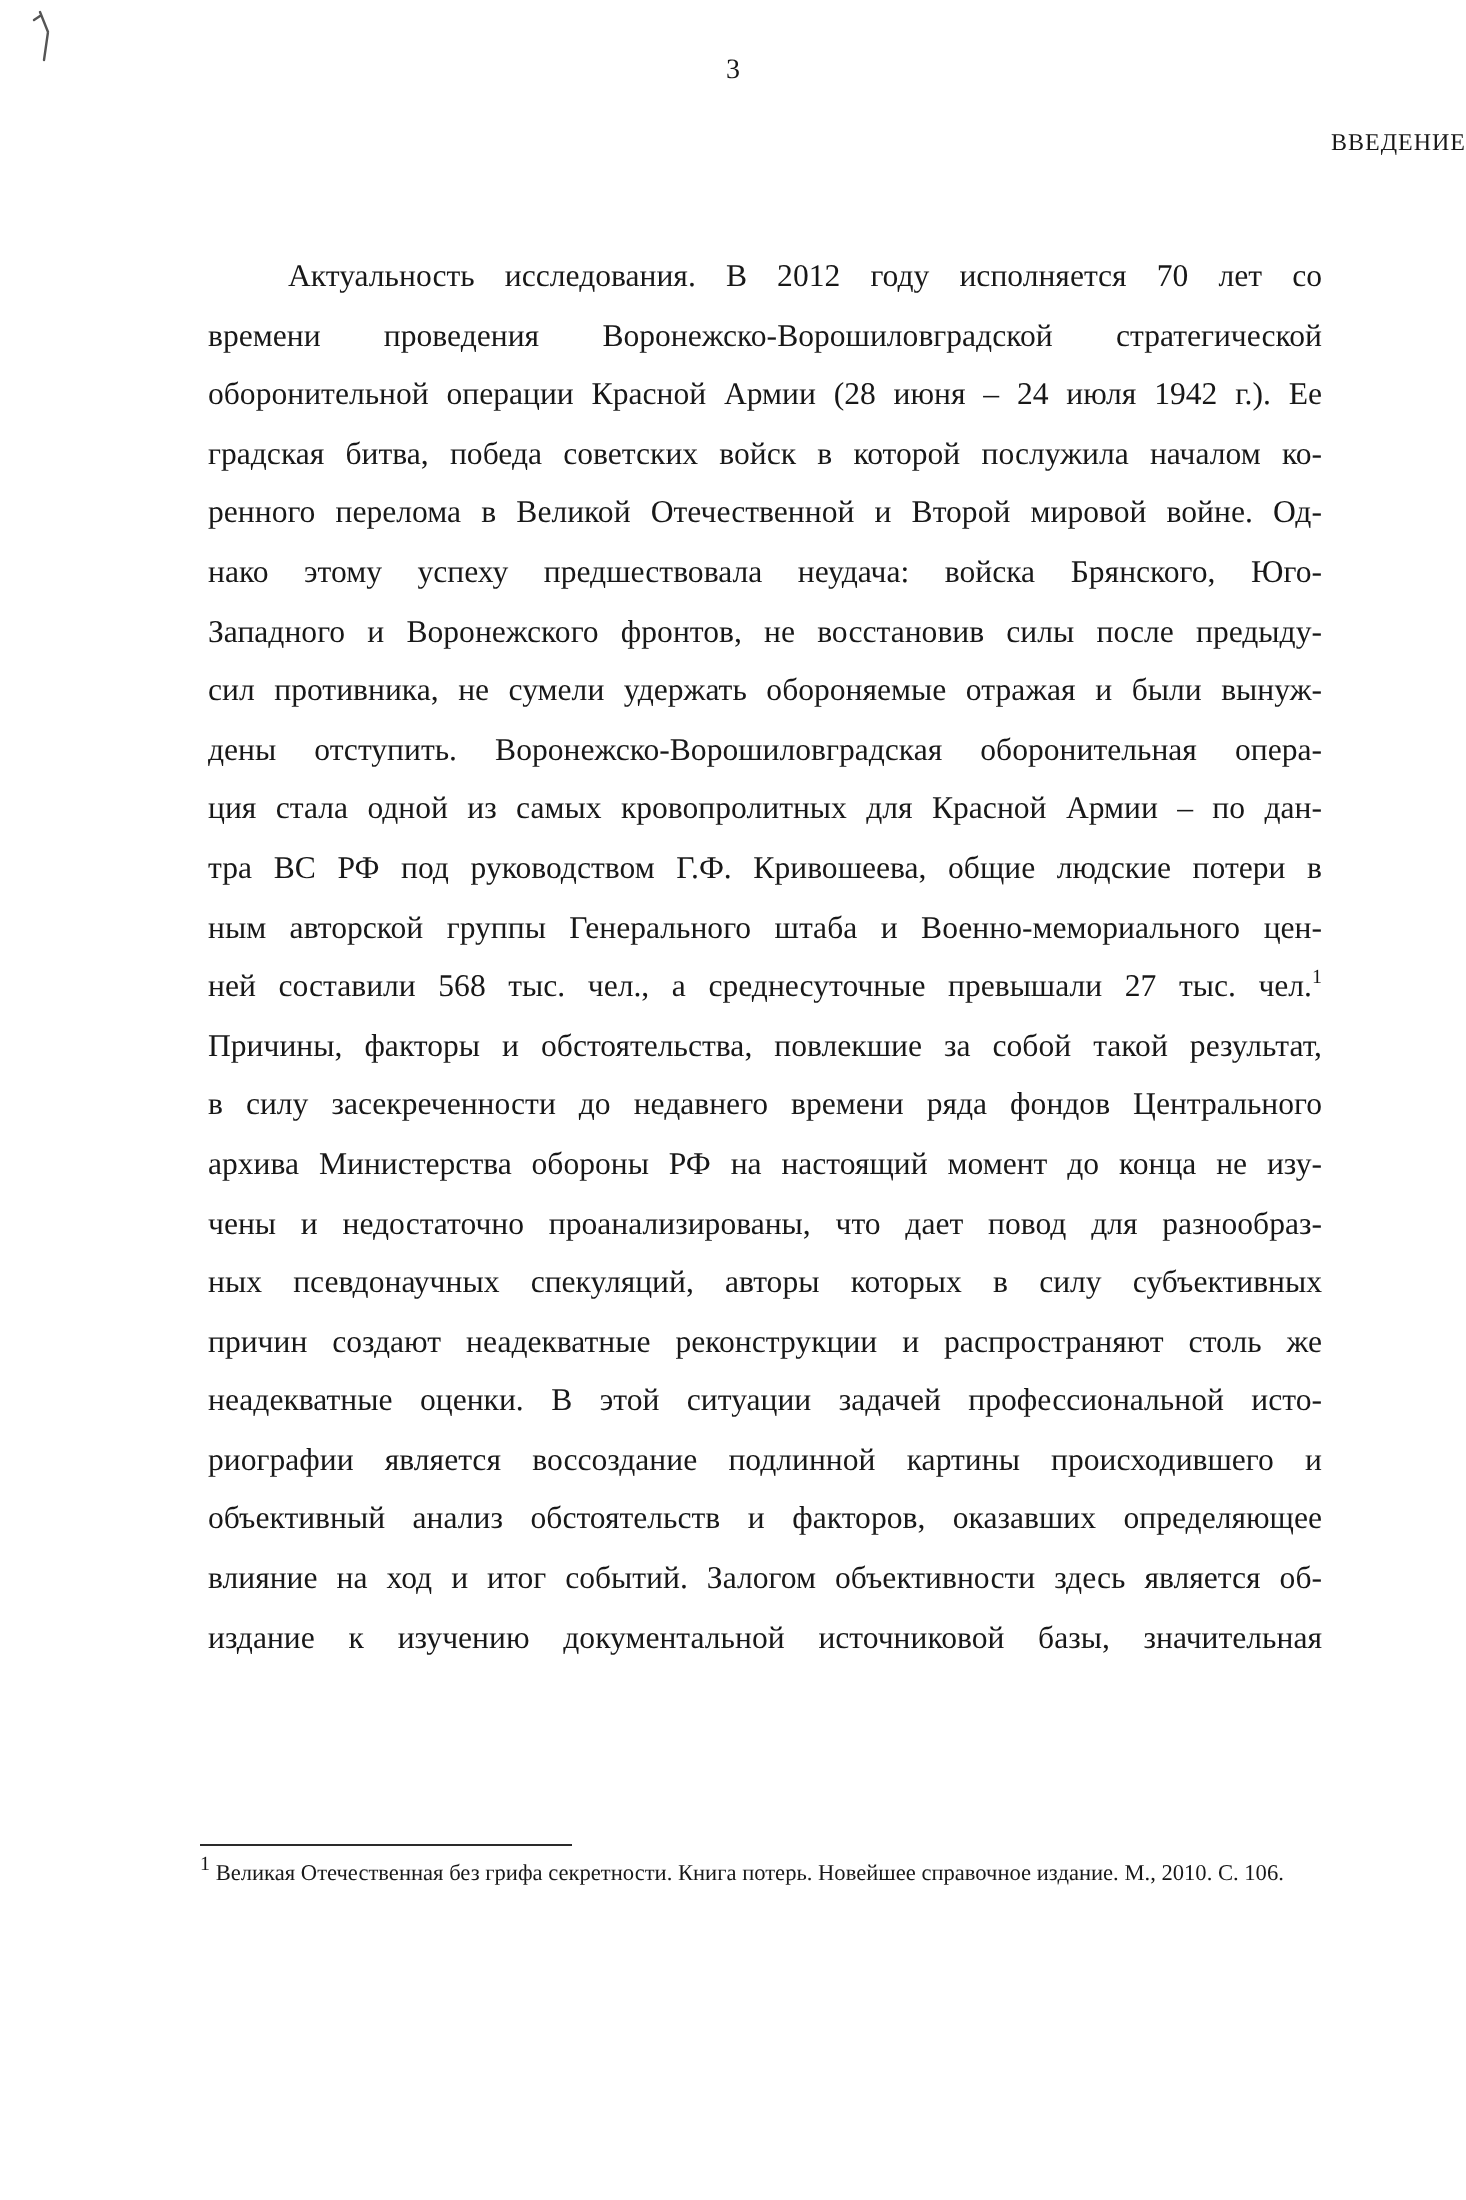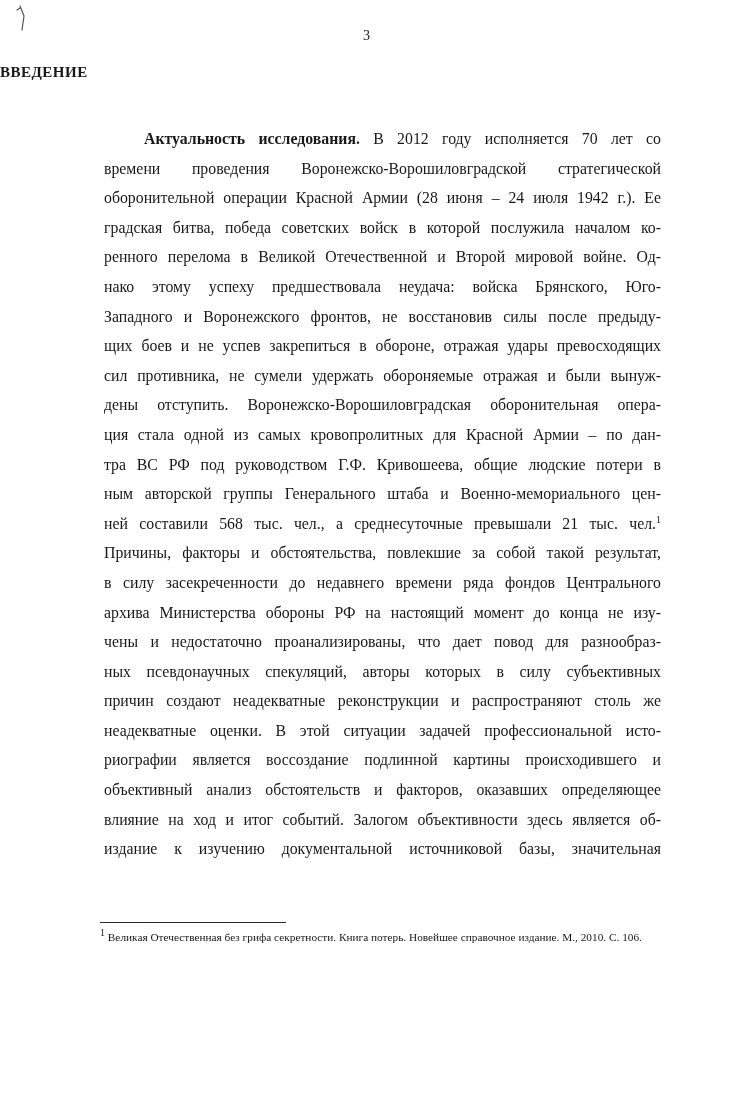--- a/index.html
+++ b/index.html
@@ -26,41 +26,41 @@
     left: 0;
     right: 0;
     text-align: center;
     font-size: 14px;
   }
   .heading {
     position: absolute;
     top: 64px;
     left: 0;
     right: 0;
-    text-align: left;
-    font-weight: bold;
-    font-size: 15px;
+    text-align: right;
+    font-weight: normal;
+    font-size: 12px;
     letter-spacing: 0.5px;
   }
   .body-text {
     position: absolute;
     top: 124px;
     left: 104px;
     width: 557px;
     font-size: 15.8px;
   }
   .line {
     line-height: 29.6px;
     text-align: justify;
     text-align-last: justify;
     -moz-text-align-last: justify;
     white-space: normal;
   }
   .line.first-line { padding-left: 40px; }
-  .bold { font-weight: bold; }
+  .bold { font-weight: normal; }
   sup {
     font-size: 10px;
     line-height: 0;
     vertical-align: super;
   }
   .footnote-rule {
     position: absolute;
     top: 922px;
     left: 100px;
     width: 186px;
@@ -91,28 +91,27 @@
 
   <div class="body-text">
     <div class="line first-line"><span class="bold">Актуальность исследования.</span> <span>В 2012 году исполняется 70 лет со</span></div>
 
     <div class="line">времени проведения Воронежско-Ворошиловградской стратегической</div>
     <div class="line">оборонительной операции Красной Армии (28 июня – 24 июля 1942 г.). Ее</div>
     <div class="line">градская битва, победа советских войск в которой послужила началом ко-</div>
     <div class="line">ренного перелома в Великой Отечественной и Второй мировой войне. Од-</div>
     <div class="line">нако этому успеху предшествовала неудача: войска Брянского, Юго-</div>
     <div class="line">Западного и Воронежского фронтов, не восстановив силы после предыду-</div>
-    <div class="line">щих боев и не успев закрепиться в обороне, отражая удары превосходящих</div>
     <div class="line">сил противника, не сумели удержать обороняемые отражая и были вынуж-</div>
     <div class="line">дены отступить. Воронежско-Ворошиловградская оборонительная опера-</div>
     <div class="line">ция стала одной из самых кровопролитных для Красной Армии – по дан-</div>
     <div class="line">тра ВС РФ под руководством Г.Ф. Кривошеева, общие людские потери в</div>
     <div class="line">ным авторской группы Генерального штаба и Военно-мемориального цен-</div>
 
-    <div class="line"><span>ней составили 568 тыс. чел., а среднесуточные превышали 21 тыс. чел.</span><sup>1</sup></div>
+    <div class="line"><span>ней составили 568 тыс. чел., а среднесуточные превышали 27 тыс. чел.</span><sup>1</sup></div>
 
     <div class="line">Причины, факторы и обстоятельства, повлекшие за собой такой результат,</div>
     <div class="line">в силу засекреченности до недавнего времени ряда фондов Центрального</div>
     <div class="line">архива Министерства обороны РФ на настоящий момент до конца не изу-</div>
     <div class="line">чены и недостаточно проанализированы, что дает повод для разнообраз-</div>
     <div class="line">ных псевдонаучных спекуляций, авторы которых в силу субъективных</div>
     <div class="line">причин создают неадекватные реконструкции и распространяют столь же</div>
     <div class="line">неадекватные оценки. В этой ситуации задачей профессиональной исто-</div>
     <div class="line">риографии является воссоздание подлинной картины происходившего и</div>
     <div class="line">объективный анализ обстоятельств и факторов, оказавших определяющее</div>

